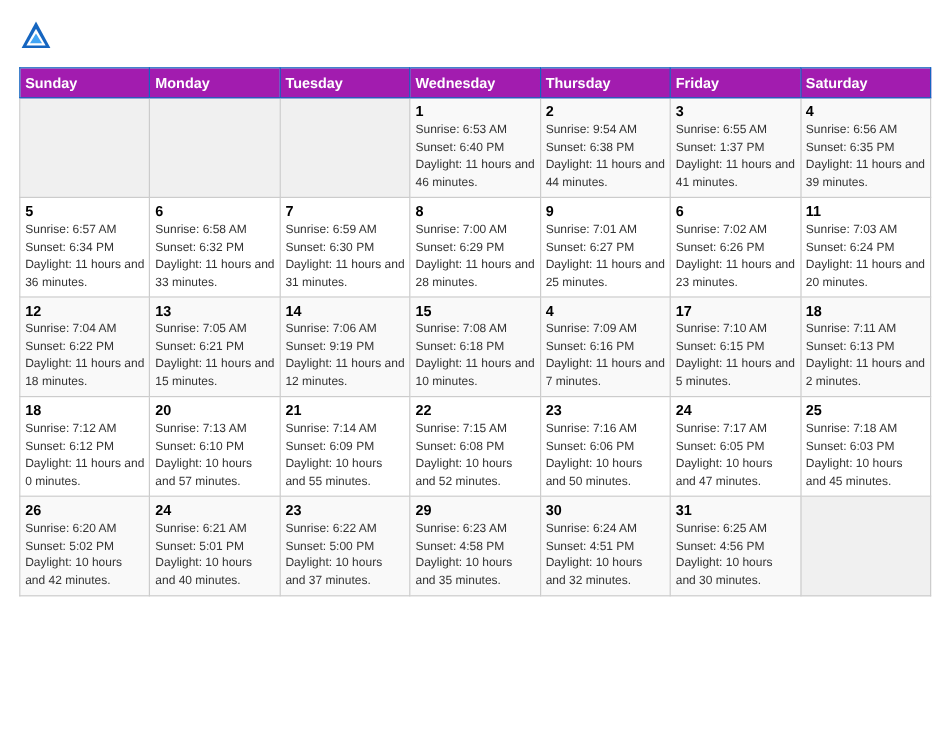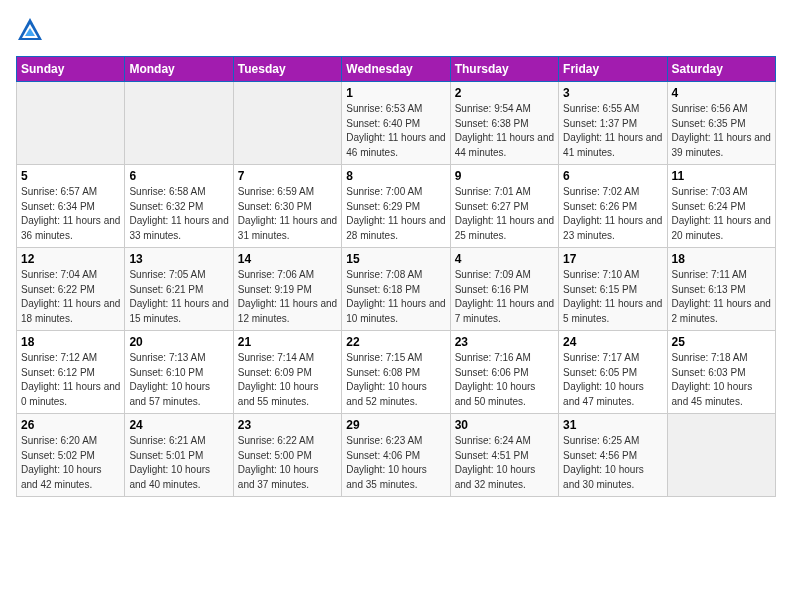--- a/index.html
+++ b/index.html
@@ -295,21 +295,21 @@
         </td>
         <td>
           <span class="day-number">23</span>
           <div class="day-info">Sunrise: 6:22 AM
 Sunset: 5:00 PM
 Daylight: 10 hours and 37 minutes.</div>
         </td>
         <td>
           <span class="day-number">29</span>
           <div class="day-info">Sunrise: 6:23 AM
-Sunset: 4:06 PM
+Sunset: 4:58 PM
 Daylight: 10 hours and 35 minutes.</div>
         </td>
         <td>
           <span class="day-number">30</span>
           <div class="day-info">Sunrise: 6:24 AM
 Sunset: 4:51 PM
 Daylight: 10 hours and 32 minutes.</div>
         </td>
         <td>
           <span class="day-number">31</span>

